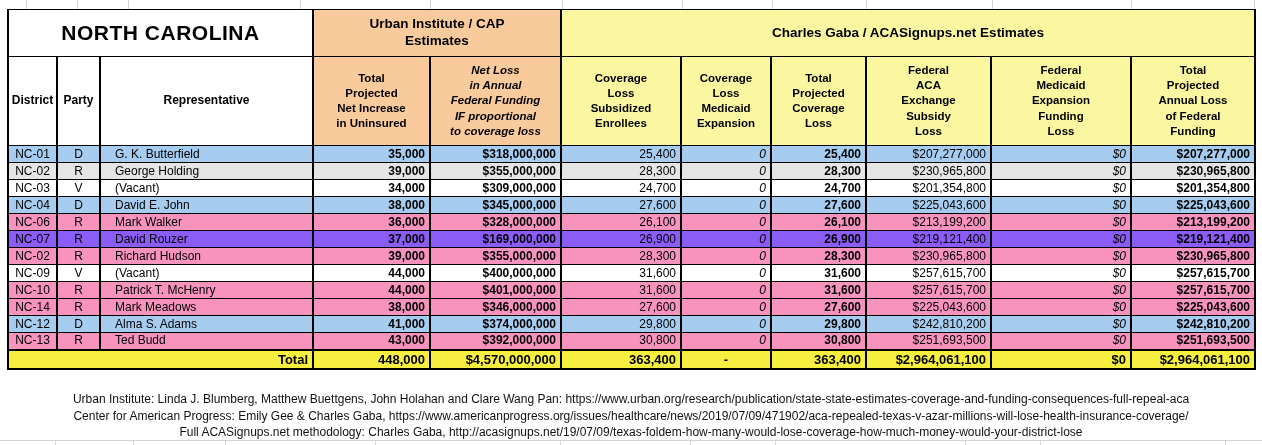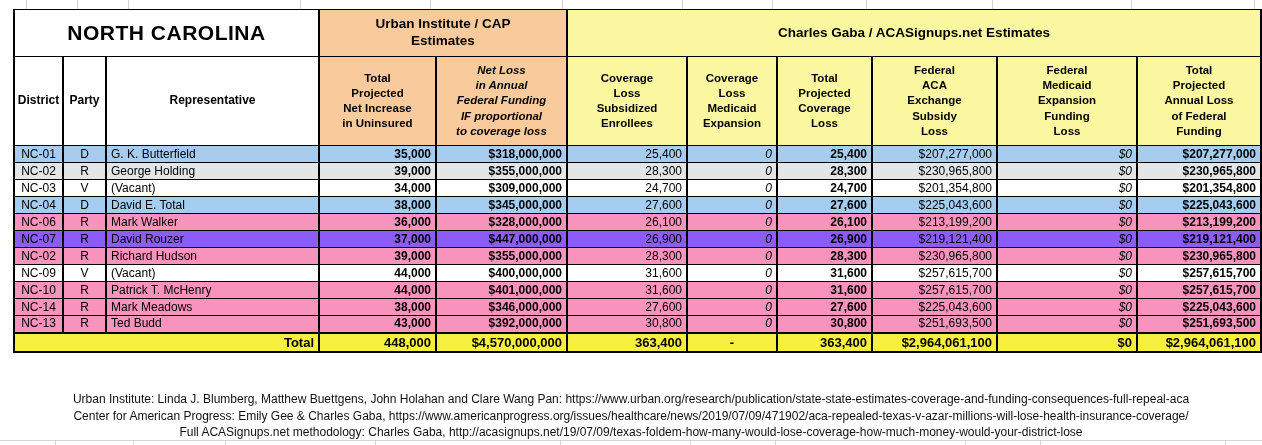--- a/index.html
+++ b/index.html
@@ -12,21 +12,21 @@
   }
   .sheet { position: absolute; inset: 0; }
 
   
   .gridline-v { position: absolute; width: 1px; background: #d4d4d4; }
   .gridline-h { position: absolute; height: 1px; background: #d4d4d4; }
   .gutter-top .gridline-v { top: 0; height: 9px; }
   .gutter-bottom .gridline-v { top: 440px; height: 5px; }
 
   table.estimates {
-    position: absolute; left: 13px; top: 9px;
+    position: absolute; left: 7px; top: 9px;
     border-collapse: collapse;
     table-layout: fixed;
   }
   table.estimates th, table.estimates td {
     border: 1px solid #000;
     border-left-width: 2px;
     border-right-width: 2px;
     overflow: hidden;
     color: #000;
   }
@@ -46,21 +46,21 @@
   .bg-orange { background: #F9CB9C !important; }
   .bg-yellow { background: #FAF7A0 !important; }
   .italic { font-style: italic; }
   .bold { font-weight: bold; }
 
   tbody td {
     height: 17px; font-size: 12px; line-height: 15px;
     padding: 0 3px; background: transparent; white-space: nowrap;
   }
   td.td-district, td.td-party { text-align: center; }
-  td.td-rep { text-align: left; padding-left: 4px; }
+  td.td-rep { text-align: left; padding-left: 14px; }
   td.td-num { text-align: right; padding-right: 4px; }
 
   tr.total-row td {
     height: 19px; font-size: 13px; font-weight: bold;
     background: #F7EF40; border-top-width: 2px; border-bottom-width: 2px;
     line-height: 17px; padding: 0 4px; white-space: nowrap;
   }
   td.total-label { text-align: right; }
   td.td-dash { text-align: center; }
 
@@ -188,21 +188,21 @@
           <td class="td-num">24,700</td>
           <td class="td-num italic">0</td>
           <td class="td-num bold">24,700</td>
           <td class="td-num">$201,354,800</td>
           <td class="td-num italic">$0</td>
           <td class="td-num bold">$201,354,800</td>
         </tr>
         <tr style="background: rgb(166, 204, 240);">
           <td class="td-district">NC-04</td>
           <td class="td-party">D</td>
-          <td class="td-rep">David E. Total</td>
+          <td class="td-rep">David E. John</td>
           <td class="td-num bold">38,000</td>
           <td class="td-num bold">$345,000,000</td>
           <td class="td-num">27,600</td>
           <td class="td-num italic">0</td>
           <td class="td-num bold">27,600</td>
           <td class="td-num">$225,043,600</td>
           <td class="td-num italic">$0</td>
           <td class="td-num bold">$225,043,600</td>
         </tr>
         <tr style="background: rgb(247, 147, 189);">
@@ -216,21 +216,21 @@
           <td class="td-num bold">26,100</td>
           <td class="td-num">$213,199,200</td>
           <td class="td-num italic">$0</td>
           <td class="td-num bold">$213,199,200</td>
         </tr>
         <tr style="background: #8b5cf6;">
           <td class="td-district">NC-07</td>
           <td class="td-party">R</td>
           <td class="td-rep">David Rouzer</td>
           <td class="td-num bold">37,000</td>
-          <td class="td-num bold">$447,000,000</td>
+          <td class="td-num bold">$169,000,000</td>
           <td class="td-num">26,900</td>
           <td class="td-num italic">0</td>
           <td class="td-num bold">26,900</td>
           <td class="td-num">$219,121,400</td>
           <td class="td-num italic">$0</td>
           <td class="td-num bold">$219,121,400</td>
         </tr>
         <tr style="background: rgb(247, 147, 189);">
           <td class="td-district">NC-02</td>
           <td class="td-party">R</td>
@@ -275,20 +275,33 @@
           <td class="td-party">R</td>
           <td class="td-rep">Mark Meadows</td>
           <td class="td-num bold">38,000</td>
           <td class="td-num bold">$346,000,000</td>
           <td class="td-num">27,600</td>
           <td class="td-num italic">0</td>
           <td class="td-num bold">27,600</td>
           <td class="td-num">$225,043,600</td>
           <td class="td-num italic">$0</td>
           <td class="td-num bold">$225,043,600</td>
+        </tr>
+        <tr style="background: rgb(166, 204, 240);">
+          <td class="td-district">NC-12</td>
+          <td class="td-party">D</td>
+          <td class="td-rep">Alma S. Adams</td>
+          <td class="td-num bold">41,000</td>
+          <td class="td-num bold">$374,000,000</td>
+          <td class="td-num">29,800</td>
+          <td class="td-num italic">0</td>
+          <td class="td-num bold">29,800</td>
+          <td class="td-num">$242,810,200</td>
+          <td class="td-num italic">$0</td>
+          <td class="td-num bold">$242,810,200</td>
         </tr>
         <tr style="background: rgb(247, 147, 189);">
           <td class="td-district">NC-13</td>
           <td class="td-party">R</td>
           <td class="td-rep">Ted Budd</td>
           <td class="td-num bold">43,000</td>
           <td class="td-num bold">$392,000,000</td>
           <td class="td-num">30,800</td>
           <td class="td-num italic">0</td>
           <td class="td-num bold">30,800</td>

